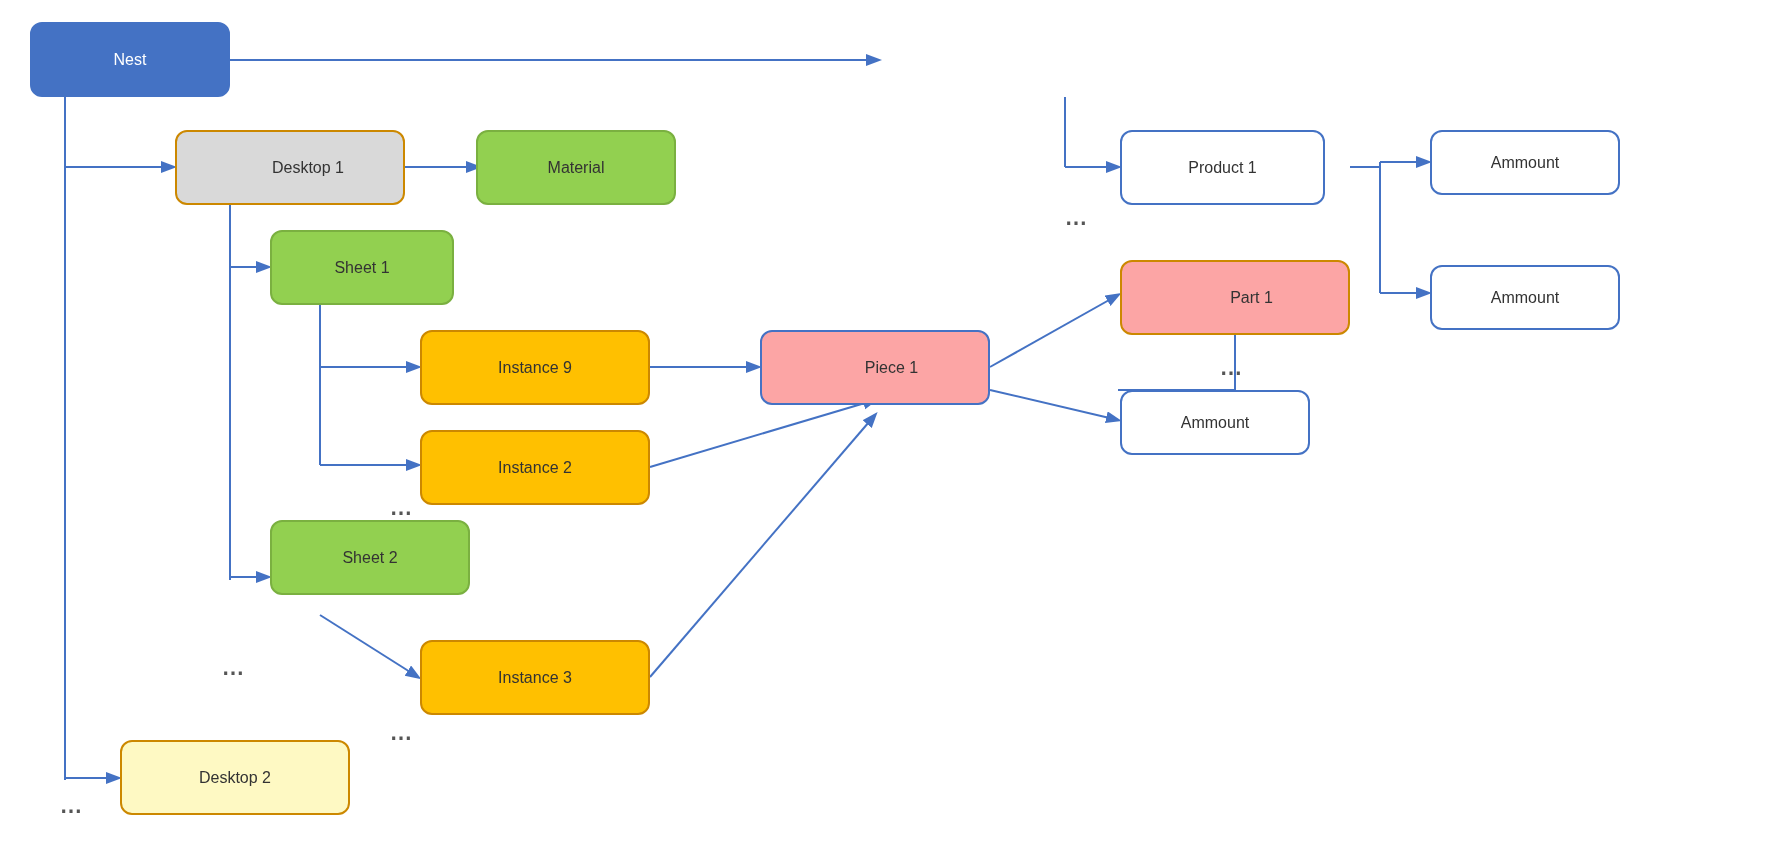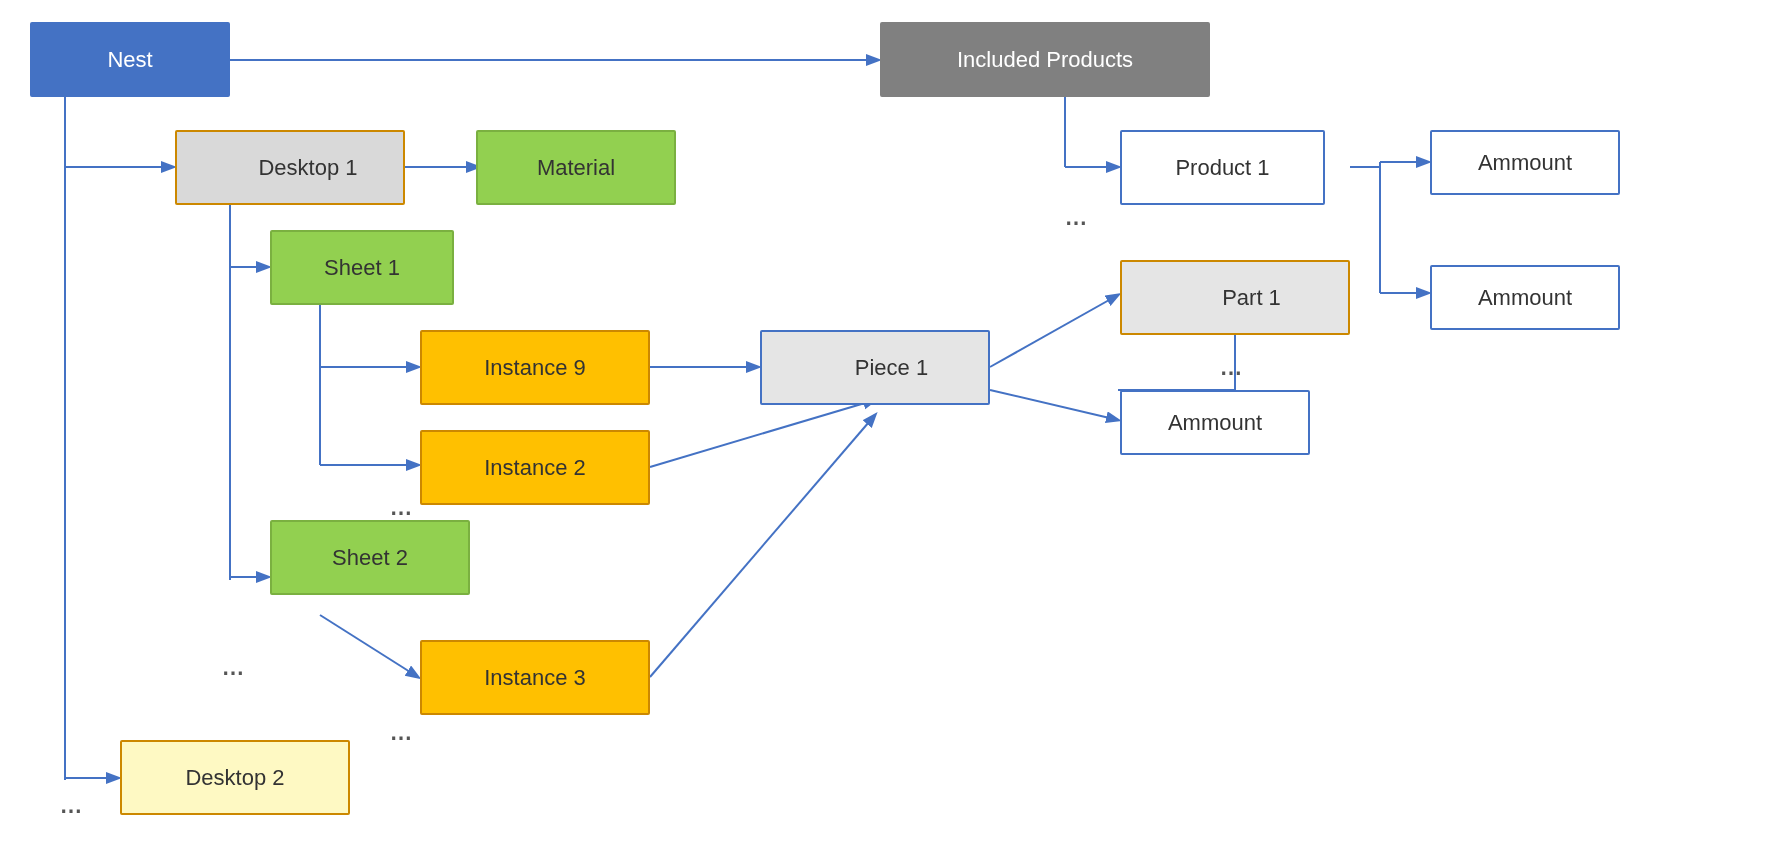--- a/index.html
+++ b/index.html
@@ -14,23 +14,23 @@
     .diagram-container {
       position: relative;
       width: 1765px;
       height: 850px;
     }
     .node {
       position: absolute;
       display: flex;
       align-items: center;
       justify-content: center;
-      font-size: 22px;
+      font-size: 16px;
       font-weight: 500;
-      border-radius: 2px;
+      border-radius: 12px;
       text-align: left;
     }
     
     .node-blue-dark {
       background: #4472C4;
       color: #fff;
       border: 2px solid #4472C4;
     }
     .node-gray {
       background: #808080;
@@ -46,21 +46,21 @@
       background: #f2f2f2;
       color: #333;
       border: 2px solid #CC8800;
     }
     .node-yellow {
       background: #FFC000;
       color: #333;
       border: 2px solid #CC8800;
     }
     .node-blue-mid {
-      background: #e5e5e5;
+      background: #fca5a5;
       color: #333;
       border: 2px solid #4472C4;
       padding-left: 33px;
     }
     .node-white-outline {
       background: #fff;
       color: #333;
       border: 2px solid #4472C4;
     }
     svg.arrows {
@@ -134,23 +134,20 @@
       <marker id="arrow" markerWidth="8" markerHeight="8" refX="6" refY="3" orient="auto">
         <path d="M0,0 L0,6 L8,3 z" fill="#4472C4"></path>
       </marker>
     </defs>
   </svg>
 
   <div class="node node-blue-dark" style="left:30px;top:22px;width:200px;height:75px;">
     <span>Nest</span>
   </div>
 
-  <div class="node node-gray" style="left:880px;top:22px;width:330px;height:75px;">
-    <span>Included Products</span>
-  </div>
 
   <div class="node node-orange-outline" style="left:175px;top:130px;width:230px;height:75px;background:#d9d9d9;padding-left:36px;">
     <span>Desktop 1</span>
   </div>
 
   <div class="node node-green" style="left:476px;top:130px;width:200px;height:75px;">
     <span>Material</span>
   </div>
 
   <div class="node node-green" style="left:270px;top:230px;width:184px;height:75px;">

